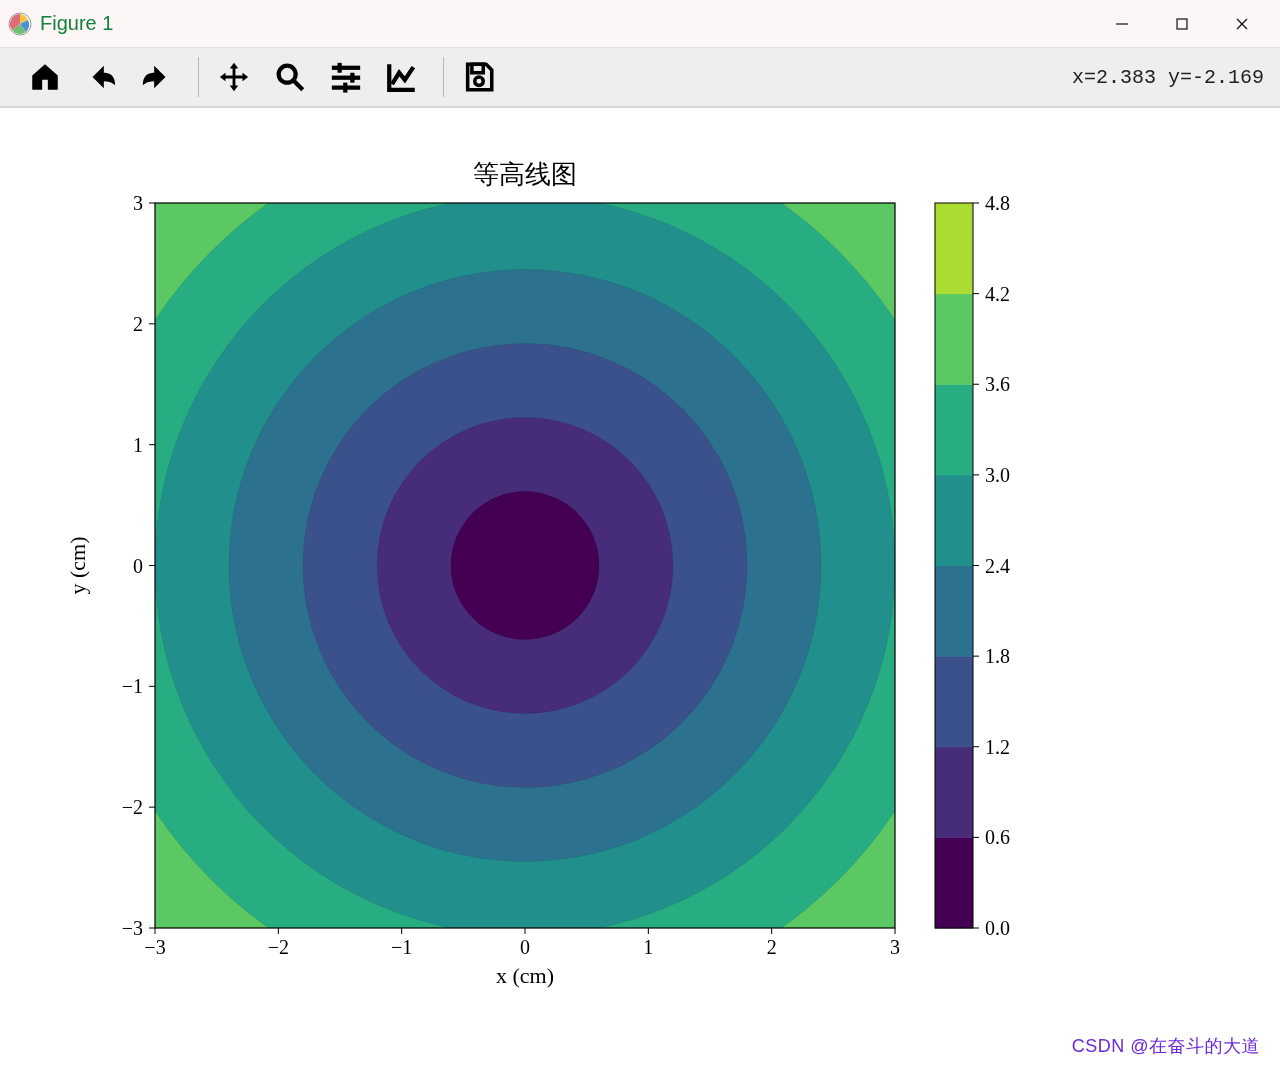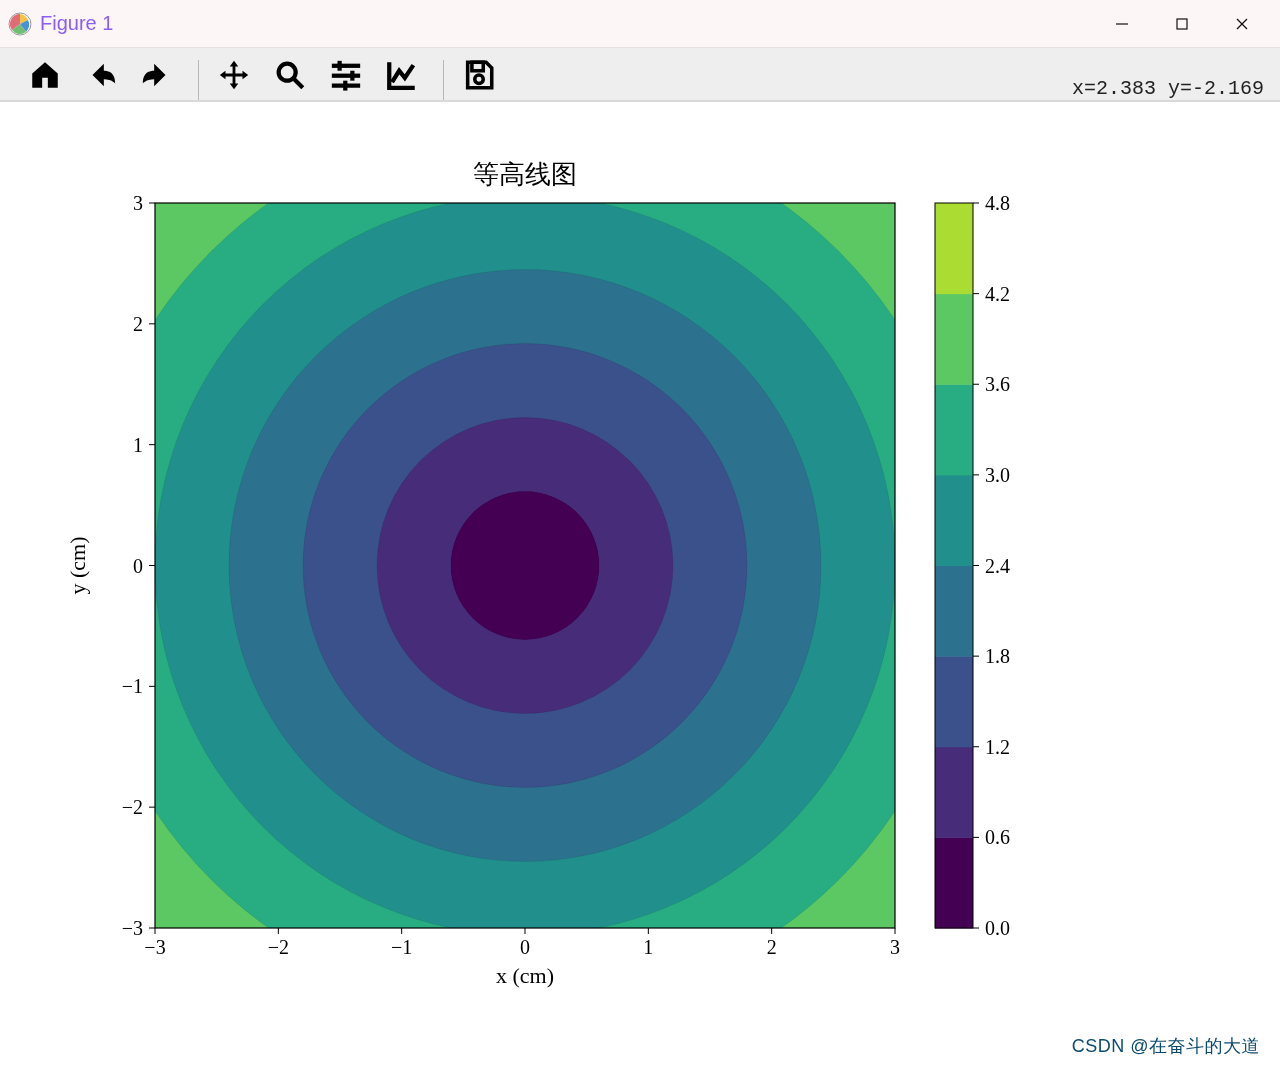--- a/index.html
+++ b/index.html
@@ -22,37 +22,37 @@
     border-bottom: 1px solid #e8e0e0;
   }
   .app-icon {
     width: 24px; height: 24px; margin-right: 8px;
     border-radius: 50%;
     position: relative;
   }
   .app-icon svg { width:24px; height:24px; }
   .titlebar .title {
     font-size: 20px;
-    color: #8b5cf6;
+    color: #15803d;
     flex: 0 0 auto;
   }
   .titlebar .spacer { flex: 1; }
   .winbtn {
     width: 60px; height: 48px;
     display: flex; align-items: center; justify-content: center;
     font-size: 18px; color: #111;
   }
   .winbtn svg { width:16px; height:16px; stroke:#111; stroke-width:1.2; fill:none; }
   
   .toolbar {
-    height: 54px;
+    height: 60px;
     background: #eeeeee;
     border-bottom: 2px solid #d9d9d9;
     display: flex;
-    align-items: flex-end;
+    align-items: center;
     padding: 0 10px 0 20px;
   }
   .tool {
     width: 50px; height: 50px;
     display:flex; align-items:center; justify-content:center;
     margin-right: 6px;
   }
   .tool svg { width: 34px; height: 34px; fill:#000; }
   .sep {
     width: 1px; height: 40px; background:#b8b8b8; margin: 0 10px;
@@ -70,21 +70,21 @@
     position: absolute;
     left: 0; top: 108px; right:0; bottom:0;
     background: #fff;
     text-align: right;
   }
   .figure-canvas {
     position:absolute; left:0; top:0; width:1280px; height:970px;
   }
   .watermark {
     position:absolute; right:20px; bottom:20px;
-    color:#0c4a6e; font-size:18px; letter-spacing:0.5px;
+    color:#6d28d9; font-size:18px; letter-spacing:0.5px;
     font-family: "Microsoft YaHei","Segoe UI",sans-serif;
   }
 </style>
 </head>
 <body>
 
 <div class="titlebar">
   <span class="app-icon">
     <svg viewBox="0 0 24 24">
       <circle cx="12" cy="12" r="11" fill="#fff" stroke="#999" stroke-width="1"></circle>

